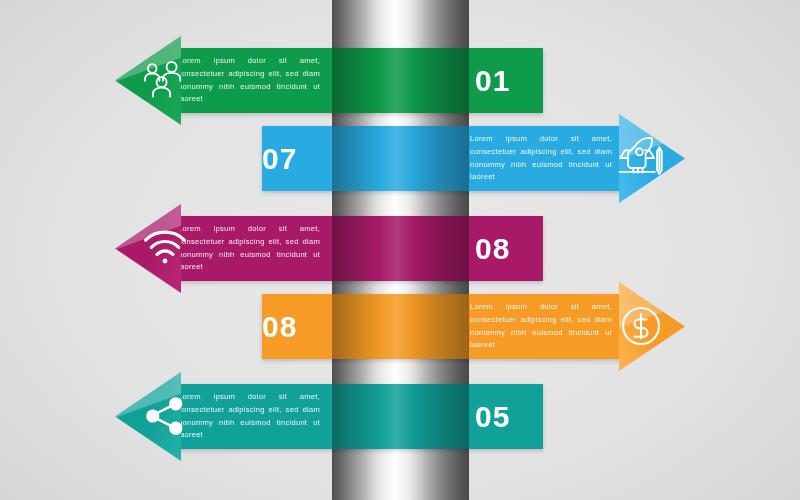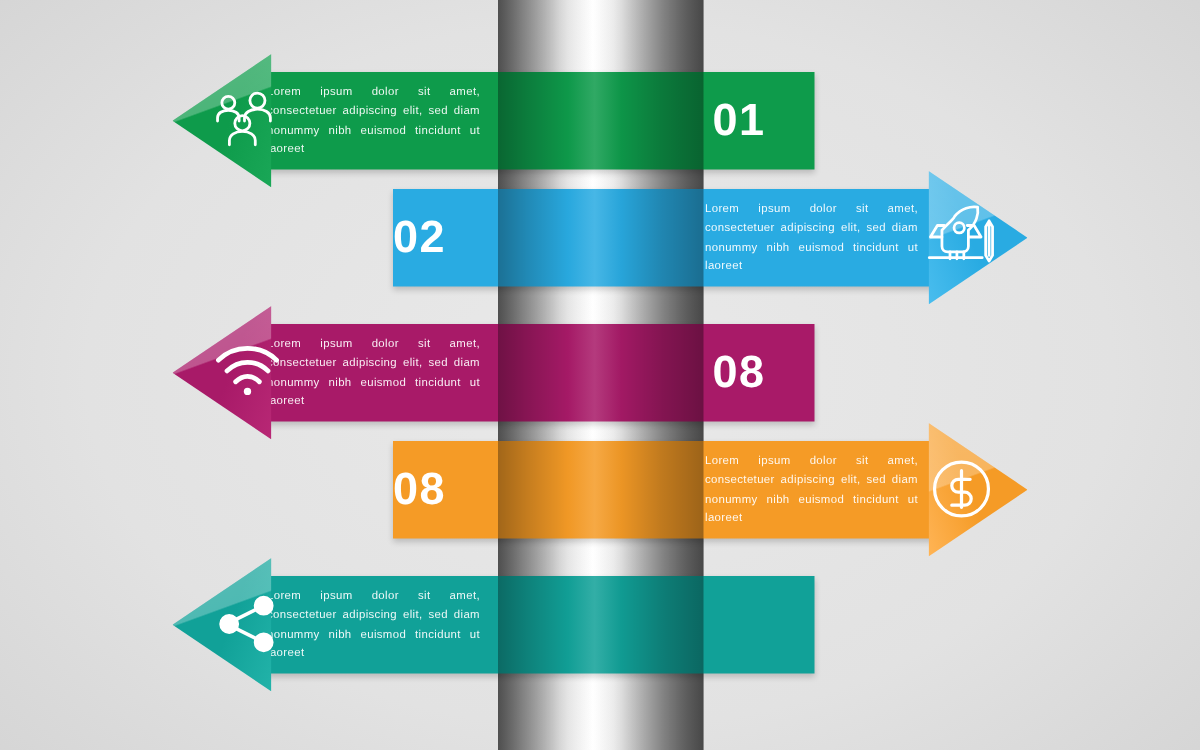--- a/index.html
+++ b/index.html
@@ -101,21 +101,21 @@
         <path d="M18 55v-4c0-5.2 5.4-8.5 12-8.5S42 45.8 42 51v4"></path>
       </svg>
     </div>
   </div>
 
   <div class="row">
     <div class="arrowhead right" style="left:619px;top:114px;background:linear-gradient(250deg,#29ABE2 0%,#29ABE2 55%,#49bdee 100%);">
       <div class="ah-gloss"></div>
     </div>
     <div class="bar" style="left:262px;top:126px;width:362px;background:#29ABE2;">
-      <div class="numbox">02</div>
+      <div class="numbox">07</div>
       <div class="spacer"></div>
       <div class="desc" style="margin-right:12px;">Lorem ipsum dolor sit amet, consectetuer adipiscing elit, sed diam nonummy nibh euismod tincidunt ut laoreet</div>
     </div>
     <div class="icon" style="left:613px;top:158px;width:56px;height:46px;">
       <svg viewBox="0 0 72 60" fill="none" stroke="#ffffff" stroke-width="2.4" stroke-linecap="round" stroke-linejoin="round">
         <path d="M30 12c6-7 14-9 20-8 1 6-1 14-8 20v14c0 3-2 5-5 5H24c-3 0-5-2-5-5V24c6-7 11-10 11-12z"></path>
         <circle cx="34" cy="22" r="4.5"></circle>
         <path d="M19 30H9l6-10h6"></path>
         <path d="M43 30h10l-6-10h-6"></path>
         <path d="M26 43v6M32 43v6M38 43v6"></path>
@@ -162,20 +162,21 @@
     </div>
   </div>
 
   <div class="row">
     <div class="arrowhead left" style="left:115px;top:372px;background:linear-gradient(110deg,#11A198 0%,#11A198 55%,#22b3a9 100%);">
       <div class="ah-gloss"></div>
     </div>
     <div class="bar" style="left:178px;top:384px;width:365px;background:#11A198;">
       <div class="desc">Lorem ipsum dolor sit amet, consectetuer adipiscing elit, sed diam nonummy nibh euismod tincidunt ut laoreet</div>
       <div class="spacer"></div>
+      <div class="numbox">05</div>
     </div>
     <div class="icon" style="left:142px;top:416px;">
       <svg viewBox="0 0 64 64" fill="none" stroke="#ffffff" stroke-width="3.4" stroke-linecap="round" stroke-linejoin="round">
         <circle cx="47" cy="15" r="7.5" fill="#ffffff" stroke="#ffffff"></circle>
         <circle cx="47" cy="49" r="7.5" fill="#ffffff" stroke="#ffffff"></circle>
         <circle cx="15" cy="32" r="7.5" fill="#ffffff" stroke="#ffffff"></circle>
         <path d="M21 28l20-10M21 36l20 10"></path>
       </svg>
     </div>
   </div>

